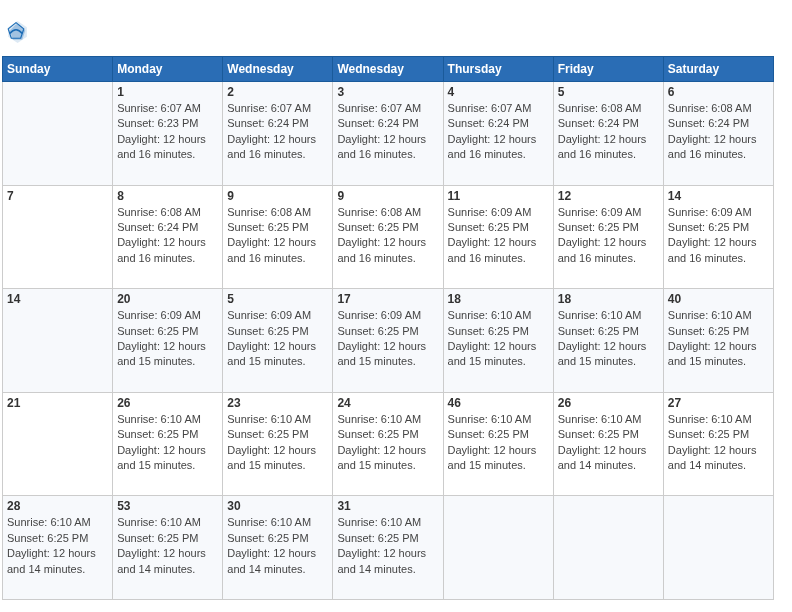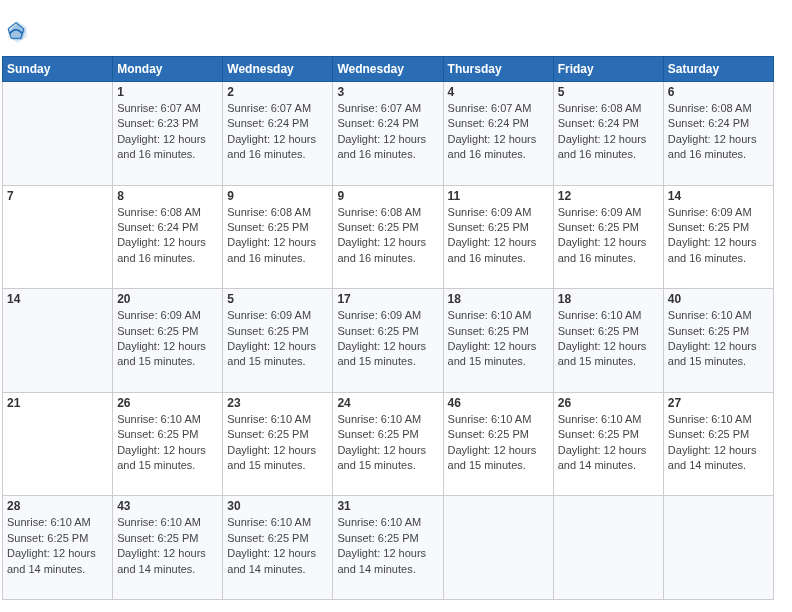--- a/index.html
+++ b/index.html
@@ -303,21 +303,21 @@
           </td>
         </tr>
         <tr class="week-row">
           <td>
             <span class="day-number">28</span>
             <div class="day-info" style="white-space: pre-line;">Sunrise: 6:10 AM
 Sunset: 6:25 PM
 Daylight: 12 hours and 14 minutes.</div>
           </td>
           <td>
-            <span class="day-number">43</span>
+            <span class="day-number">53</span>
             <div class="day-info" style="white-space: pre-line;">Sunrise: 6:10 AM
 Sunset: 6:25 PM
 Daylight: 12 hours and 14 minutes.</div>
           </td>
           <td>
             <span class="day-number">30</span>
             <div class="day-info" style="white-space: pre-line;">Sunrise: 6:10 AM
 Sunset: 6:25 PM
 Daylight: 12 hours and 14 minutes.</div>
           </td>

